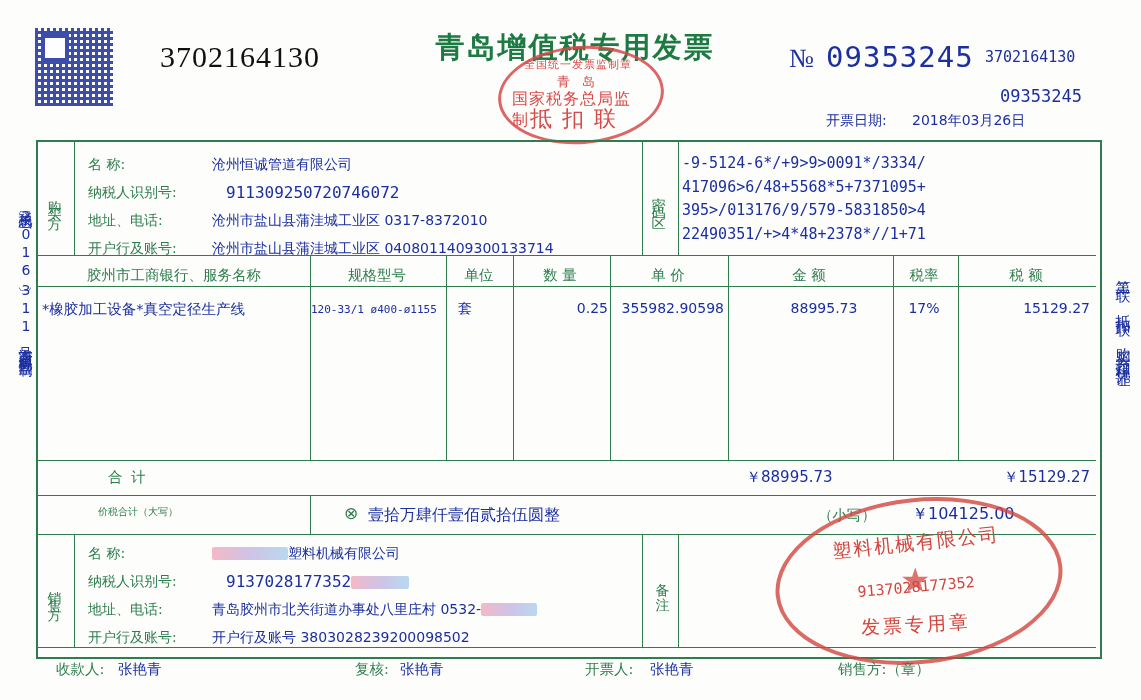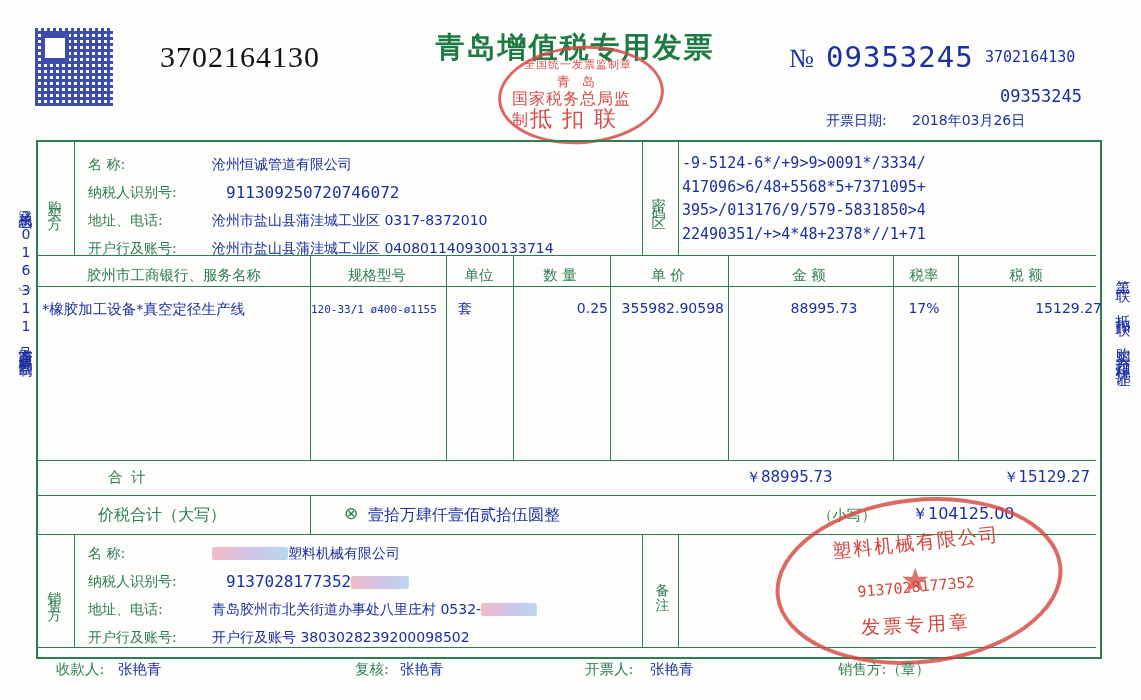--- a/index.html
+++ b/index.html
@@ -191,27 +191,27 @@
   <div class="hdr" style="left:892px;top:266px;width:64px;">税率</div>
   <div class="hdr" style="left:958px;top:266px;width:136px;">税    额</div>
 
   <div class="cellbox" style="left:42px;top:300px;font-size:14.5px;">*橡胶加工设备*真空定径生产线</div>
   <div class="cellbox" style="left:311px;top:303px;font-size:11px;font-family:'DejaVu Sans Mono',monospace;">120-33/1 ø400-ø1155</div>
   <div class="cellbox" style="left:458px;top:300px;">套</div>
   <div class="cellbox" style="left:530px;top:300px;width:78px;text-align:right;">0.25</div>
   <div class="cellbox" style="left:608px;top:300px;width:116px;text-align:right;">355982.90598</div>
   <div class="cellbox" style="left:760px;top:300px;width:128px;text-align:center;">88995.73</div>
   <div class="cellbox" style="left:894px;top:300px;width:60px;text-align:center;">17%</div>
-  <div class="cellbox" style="left:960px;top:300px;width:130px;text-align:right;padding-left:12px;">15129.27</div>
+  <div class="cellbox" style="left:960px;top:300px;width:130px;text-align:right;">15129.27</div>
 
   <div class="bottom-row" style="left:108px;top:468px;letter-spacing:2px;">合          计</div>
   <div class="cellbox" style="left:746px;top:468px;width:142px;font-size:15px;">￥88995.73</div>
   <div class="cellbox" style="left:948px;top:468px;width:142px;text-align:right;font-size:15px;">￥15129.27</div>
 
-  <div class="bottom-row" style="left:98px;top:505px;font-size:16px;">价税合计（大写）</div>
+  <div class="bottom-row" style="left:98px;top:505px;font-size:10px;">价税合计（大写）</div>
   <div class="cellbox" style="left:344px;top:503px;font-size:17px;color:#2e7d4f;">⊗</div>
   <div class="cellbox" style="left:368px;top:505px;font-size:16px;">壹拾万肆仟壹佰贰拾伍圆整</div>
   <div class="bottom-row" style="left:818px;top:506px;">（小写）</div>
   <div class="cellbox" style="left:912px;top:504px;font-size:16px;">￥104125.00</div>
 
   <div class="side-vert" style="left:42px;top:546px;height:92px;">销售方</div>
 
   <div class="lbl-grn" style="left:88px;top:545px;">名    称:</div>
   <div class="cellbox" style="left:212px;top:545px;"><span class="mask" style="width:76px;"></span><span>塑料机械有限公司</span></div>
 

